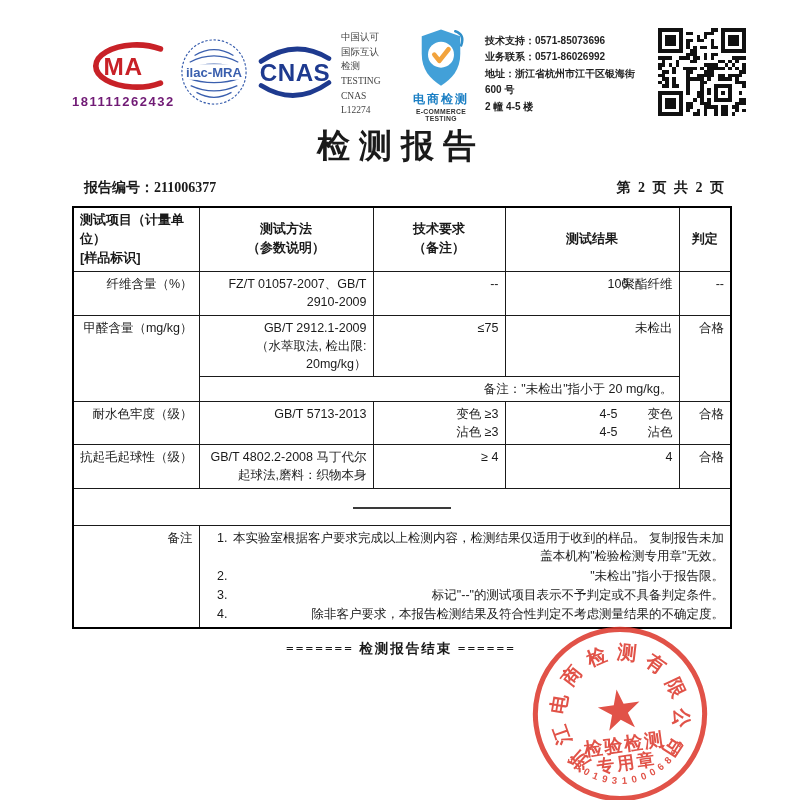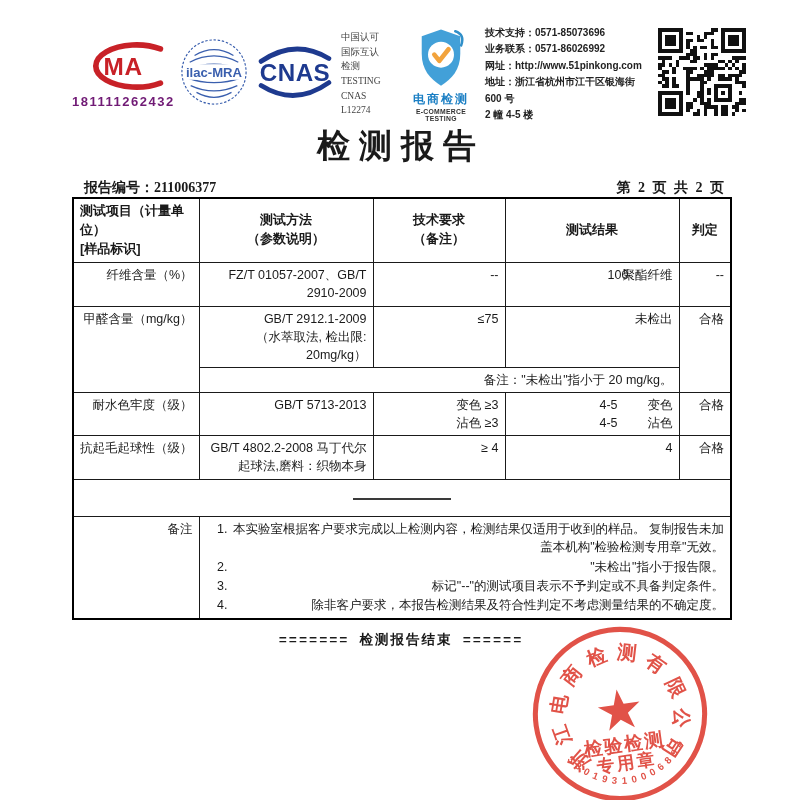--- a/index.html
+++ b/index.html
@@ -26,21 +26,21 @@
 
   
   .title { text-align:center; font-size:33px; font-weight:bold; letter-spacing:9px;
            font-family:"Liberation Serif","DejaVu Serif",serif; margin-top:6px; }
   .meta-row { display:flex; justify-content:space-between; align-items:flex-end; margin-top:10px;
               font-family:"Liberation Serif","DejaVu Serif",serif; }
   .report-no { font-size:14px; font-weight:600; padding-left:12px; }
   .page-info { font-size:14px; font-weight:600; letter-spacing:2px; padding-right:4px; }
 
   
-  table.results { width:658px; border-collapse:collapse; table-layout:fixed;padding-left:40px; }
+  table.results { width:658px; border-collapse:collapse; margin-top:9px; table-layout:fixed;padding-left:40px; }
   table.results th, table.results td {
     border:1px solid #1a1a1a; padding:3px 6px; font-size:12.5px; line-height:1.45;
     vertical-align:top; text-align:right; word-break:break-word;
   }
   table.results { border:2px solid #000; }
   tr.thead th { font-weight:bold; text-align:center; vertical-align:middle; height:38px; font-size:13px; }
   tr.thead th.first { text-align:left; }
   .h44 { height:44px; } .h45 { height:45px; } .h22 { height:22px; }
   .h42 { height:42px; } .h37 { height:37px; } .h96 { height:96px; }
   td.center { text-align:center; }
@@ -48,21 +48,21 @@
   .res-val { position:absolute; left:88px; top:0; }
   .blank-line { width:98px; border-top:2px solid #3a3a3a; margin:15px auto 0 auto; }
   td.remarks-label { vertical-align:middle; }
   td.remarks-body { padding:4px 8px; }
   .remark { display:flex; margin-bottom:1px; }
   .remark .num { flex:0 0 22px; }
   .remark .txt { flex:1; }
 
   
   .end-line { text-align:center; font-size:13.5px; font-weight:600; letter-spacing:2px; margin-top:11px;
-              font-family:Liberation Mono, monospace; }
+              font-family:Liberation Serif, serif; }
 
   
   .stamp { position:absolute; left:528px; top:622px; width:184px; height:184px;
            transform:rotate(-8deg); opacity:0.88; }
   .stamp-ring { fill:none; stroke:#dd3b2f; stroke-width:5.5; }
   .stamp-star { fill:#dd3b2f; }
   .stamp-arc-char { font-size:21px; font-weight:bold; fill:#dd3b2f; text-anchor:middle;
                     font-family:"Liberation Serif","DejaVu Serif",serif; }
   .stamp-num-char { font-size:10.5px; font-weight:bold; fill:#dd3b2f; text-anchor:middle; }
   .stamp-line1 { font-size:20px; font-weight:bold; fill:#dd3b2f; text-anchor:middle; letter-spacing:2px;
@@ -127,21 +127,20 @@
           <circle cx="30" cy="33" r="15.5" fill="#ffffff"></circle>
           <path d="M22,33 l6,7.5 l11,-14" fill="none" stroke="#f2a33c" stroke-width="5.5" stroke-linecap="round" stroke-linejoin="round"></path>
         </svg>
         <div class="ecom-cn">电商检测</div>
         <div class="ecom-en">E-COMMERCE TESTING</div>
       </div>
 
       <div class="contact">
         <div>技术支持：0571-85073696</div>
         <div>业务联系：0571-86026992</div>
-        <div>网址：http://www.51pinkong.com</div>
         <div>地址：浙江省杭州市江干区银海街 600 号</div>
         <div>2 幢 4-5 楼</div>
       </div>
 
       <div class="qr-block">
         <svg width="88" height="88" viewBox="0 0 25 25" shape-rendering="crispEdges">
           <rect x="0" y="0" width="25" height="25" fill="#ffffff"></rect>
           <g>
             <rect x="0" y="0" width="7" height="7" fill="#111"></rect>
               <rect x="1" y="1" width="5" height="5" fill="#fff"></rect>

